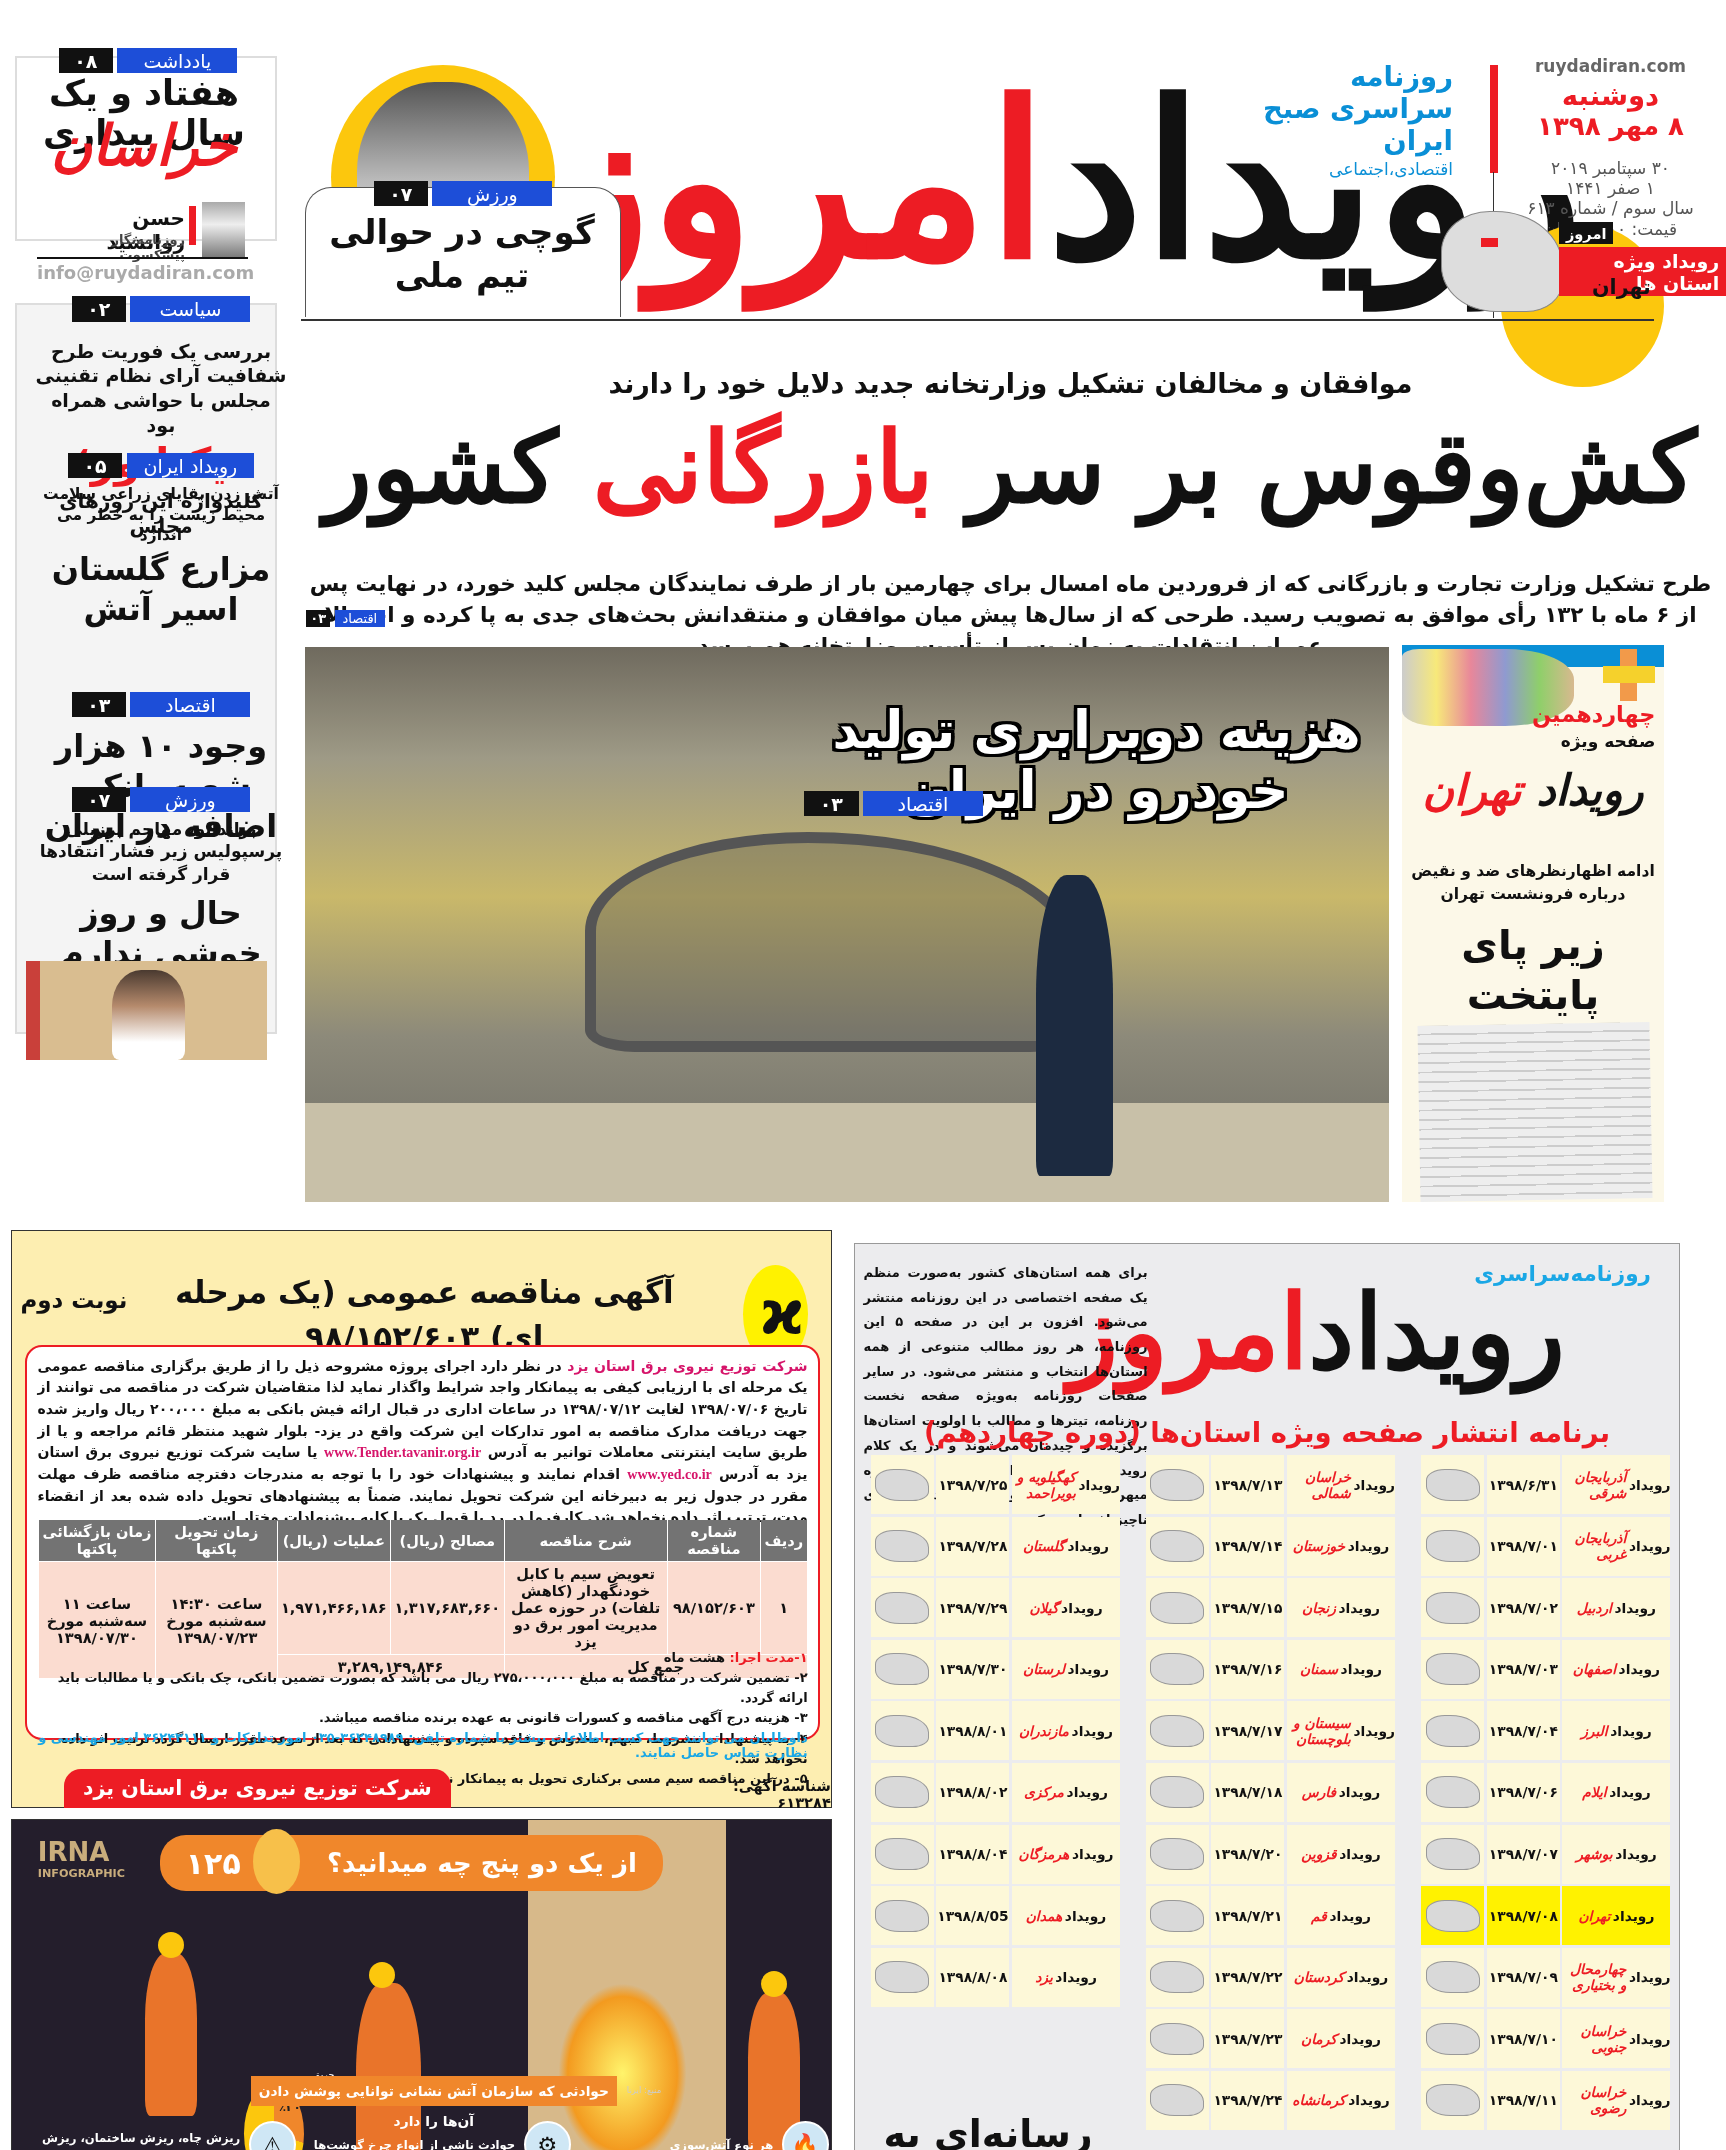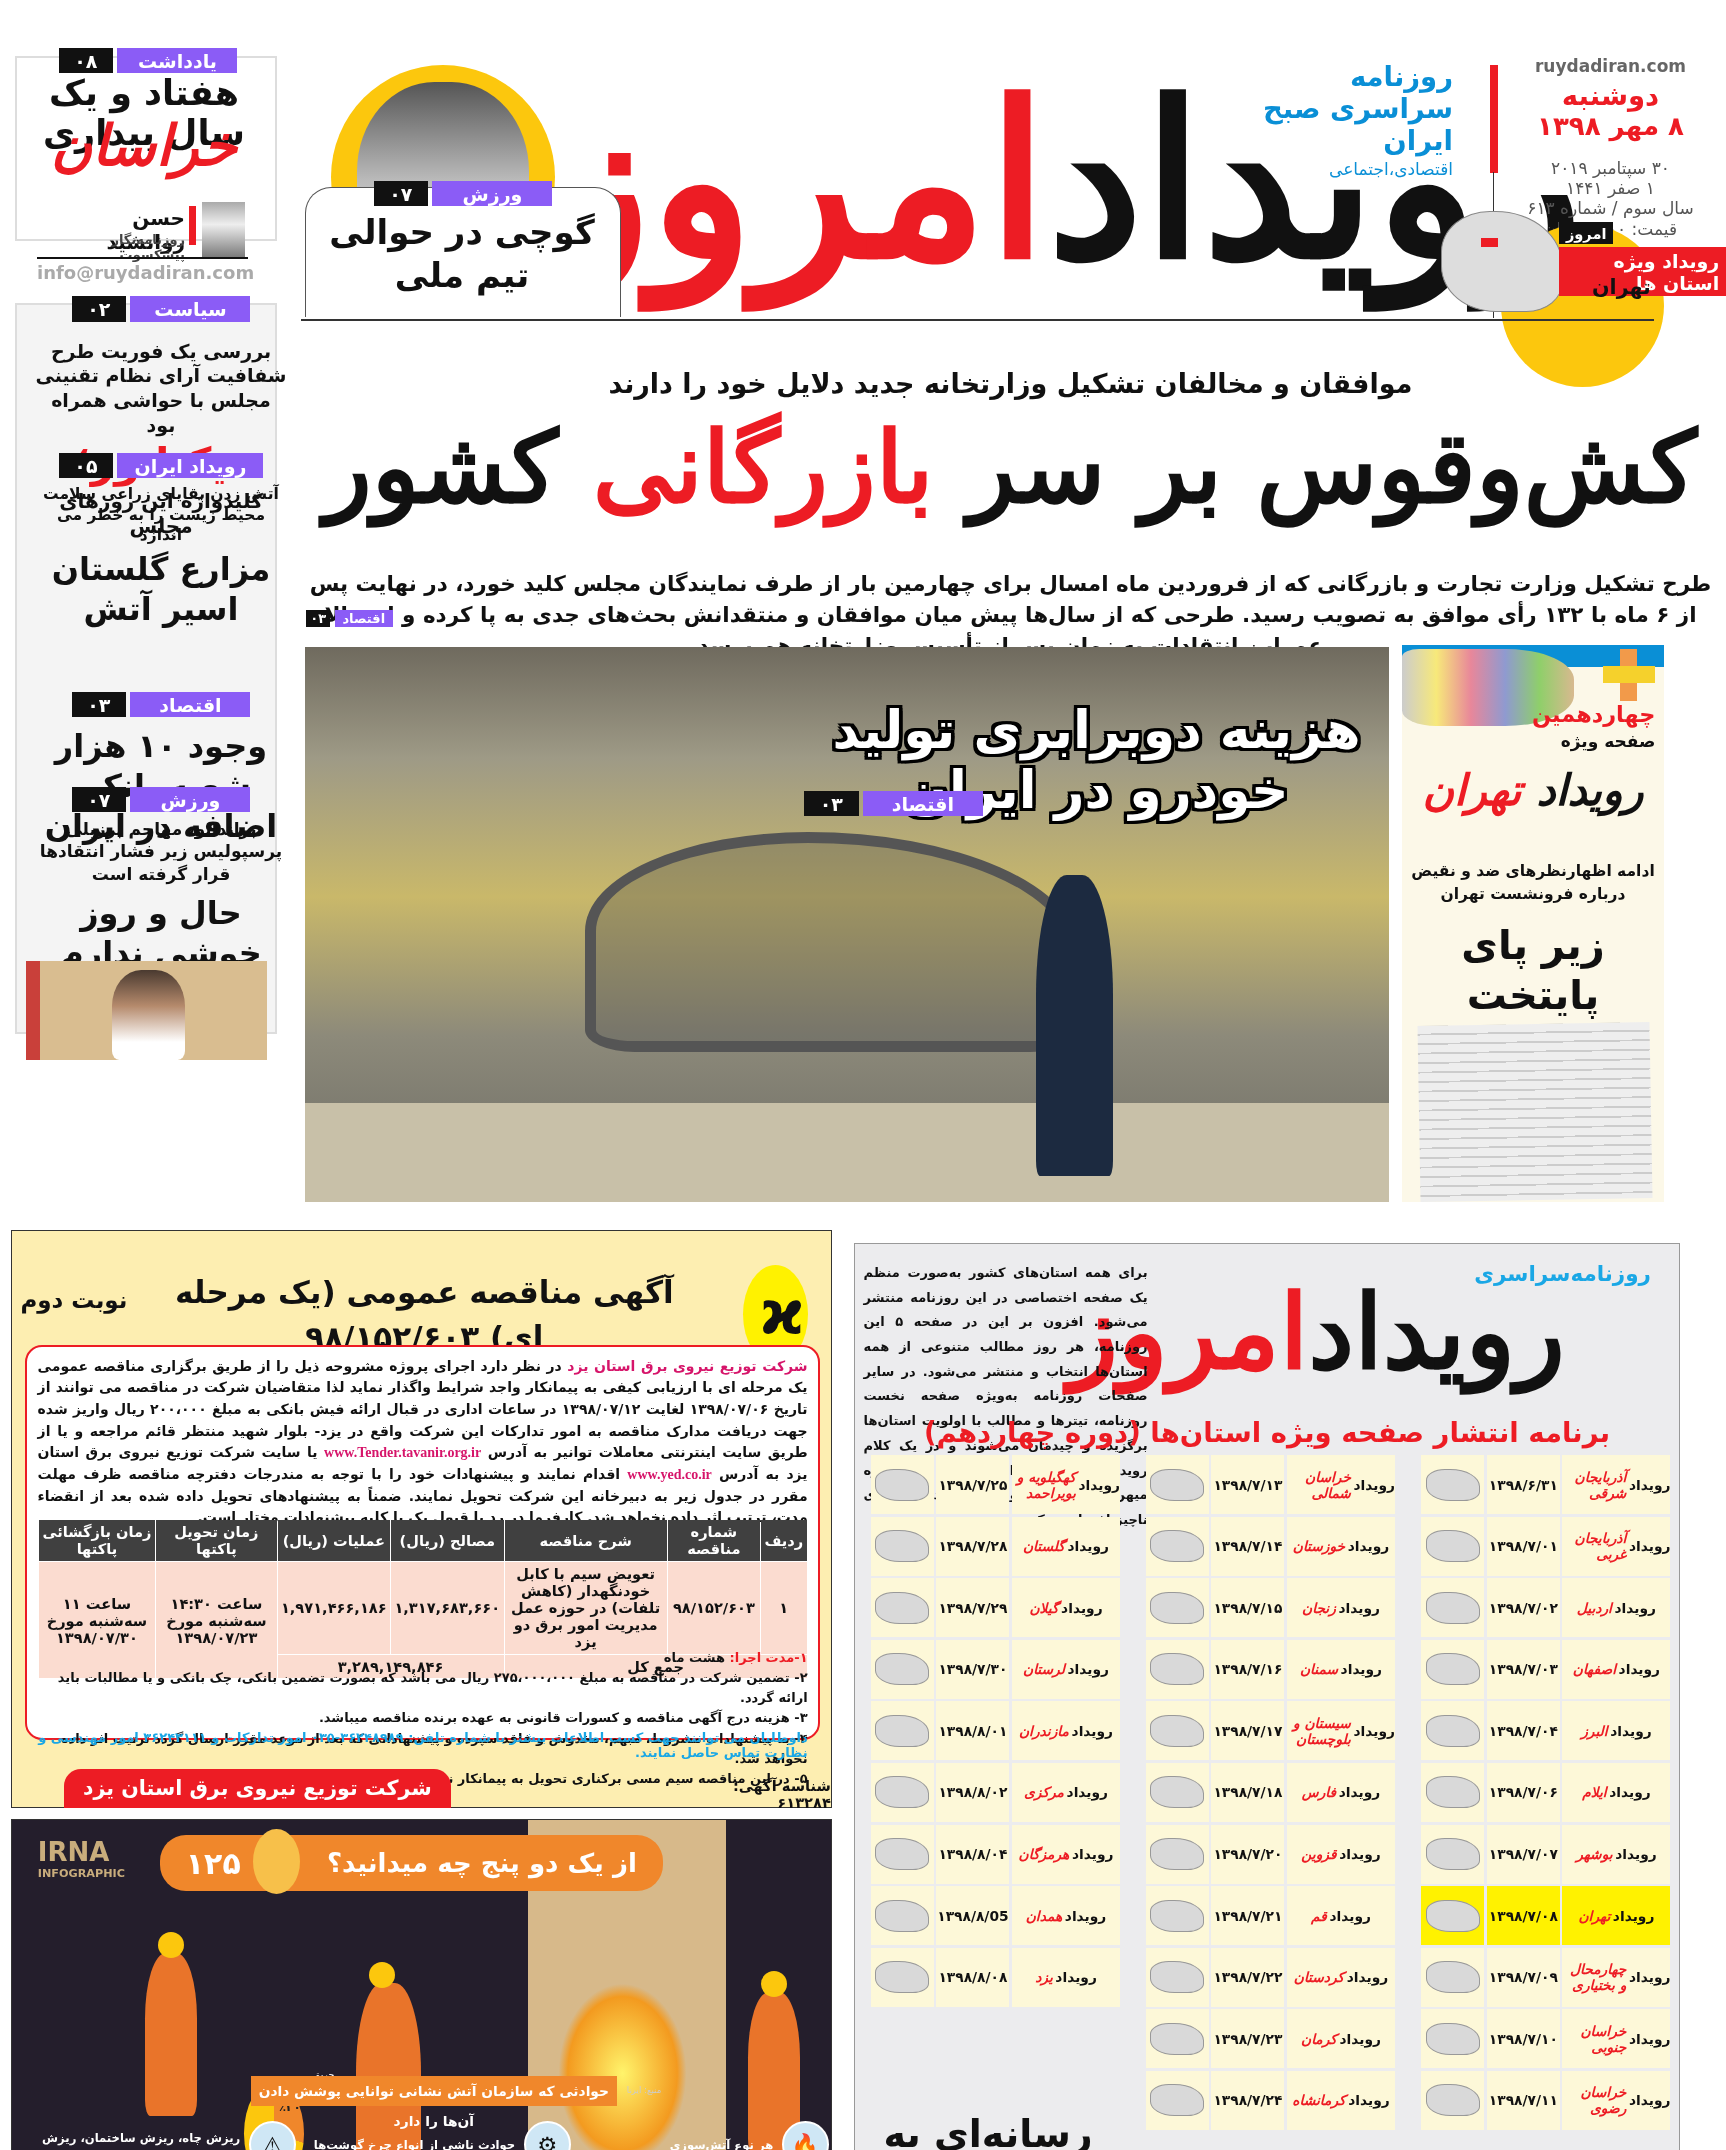--- a/index.html
+++ b/index.html
@@ -1,20 +1,20 @@
 <!DOCTYPE html>
 <html style="font-size:6.9px"><head>
 <meta charset="utf-8">
 <style>
   html,body{margin:0;padding:0;background:#fff;}
   body{width:1727px;height:2396px;position:relative;overflow:hidden;
        font-family:"DejaVu Sans","Liberation Sans",sans-serif;color:#111;direction:rtl;}
   .abs{position:absolute;}
   .tag{display:flex;gap:4.3px;justify-content:center;direction:rtl;}
-  .tag .sec{background:#8b5cf6;color:#fff;font-weight:bold;font-size:19px;padding:1.7px 17px;min-width:86px;text-align:center;}
+  .tag .sec{background:#1d4ed8;color:#fff;font-weight:normal;font-size:19px;padding:1.7px 17px;min-width:86px;text-align:center;}
   .tag .pg{background:#111;color:#fff;font-weight:bold;font-size:19px;padding:1.7px 10.3px;min-width:34px;text-align:center;}
   .center{text-align:center;}
   .red{color:#ed1c24;}
 
   
   #masthead-logo{left:645px;top:17px;width:839px;height:327px;display:flex;align-items:center;justify-content:center;
      font-family:"DejaVu Serif",serif;font-weight:bold;font-size:215px;line-height:1;letter-spacing:-4.3px;}
   #masthead-logo .m1{color:#111;}
   #masthead-logo .m2{color:#ed1c24;}
   #tagline{left:1247px;top:60px;width:206px;text-align:right;}
@@ -98,21 +98,21 @@
   #ad{left:10.8px;top:1230px;width:819px;height:576px;background:#fdeeb1;border:1.7px solid #333;}
   #ad-logo{left:731px;top:34px;width:65px;height:99px;border-radius:50%;background:#fff200;}
   #ad-logo span{position:absolute;left:17px;top:17px;font-size:60px;font-weight:bold;color:#111;line-height:1;}
   #ad-round{left:8.6px;top:56px;font-size:23px;font-weight:bold;}
   #ad-title{left:146px;top:39px;width:533px;text-align:center;font-size:31px;font-weight:bold;line-height:1.45;}
   #ad-body-box{left:13px;top:114px;width:791px;height:391px;background:#fff;border:2.2px solid #ed1c24;border-radius:17px;}
   #ad-intro{position:absolute;left:10.8px;top:8.6px;width:770px;font-size:14px;font-weight:bold;line-height:1.55;text-align:justify;}
   #ad-intro .hl{color:#d6156a;}
   #ad-intro .link{color:#d6156a;font-family:"Liberation Serif",serif;direction:ltr;unicode-bidi:embed;}
   #ad-table{position:absolute;left:10.8px;top:172px;width:770px;border-collapse:separate;border-spacing:1.7px;}
-  #ad-table th{background:#404040;color:#fff;font-size:14.6px;font-weight:bold;padding:3.4px;}
+  #ad-table th{background:#737373;color:#fff;font-size:14.6px;font-weight:bold;padding:3.4px;}
   #ad-table td{background:#fbdcd0;font-size:14.6px;font-weight:bold;text-align:center;padding:3.4px;}
   #ad-notes{position:absolute;left:10.8px;top:301px;width:770px;font-size:13px;font-weight:bold;line-height:1.55;}
   #ad-notes .lbl{color:#ed1c24;}
   #ad-contact{position:absolute;left:10.8px;top:383px;width:770px;font-size:13px;font-weight:bold;color:#1aa7e5;}
   #ad-footer{left:52px;top:538px;width:387px;height:39px;background:#ed1c24;border-radius:17px 17px 0 0;color:#fff;font-size:20.6px;font-weight:bold;text-align:center;line-height:39px;}
   #ad-id{left:680px;top:546px;font-size:14.6px;font-weight:bold;}
 
   
   #info{left:10.8px;top:1819px;width:819px;height:563px;background:#241e2c;border:1.3px solid #333;overflow:hidden;}
   #info-irna{left:26px;top:17px;color:#c9ad7c;font-weight:bold;direction:ltr;text-align:left;}

